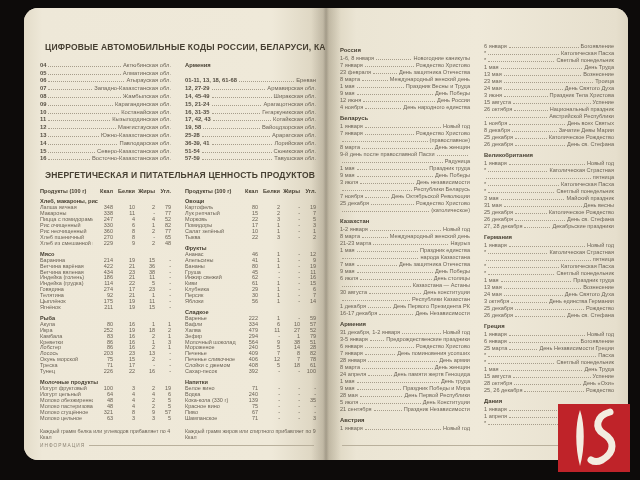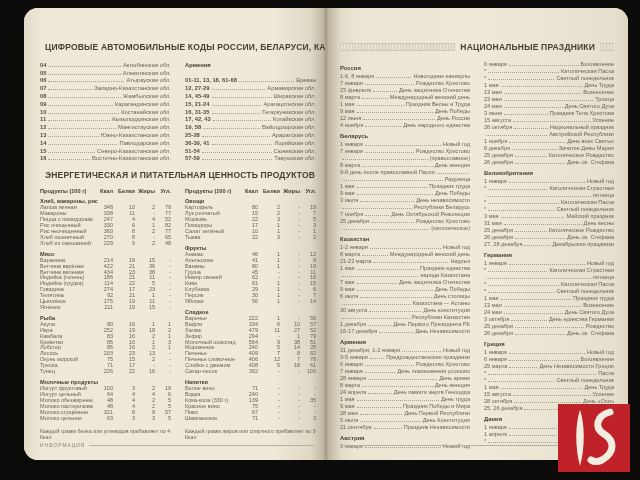--- a/index.html
+++ b/index.html
@@ -670,25 +670,20 @@
         </div>
         <div class="pg-footer">
           <span>информация</span>
           <span class="rule"></span>
         </div>
       </div>
     </div>
 
     <div class="page right">
       <div class="page-inner">
-        <div class="sec-head">
-          <div class="hatch fill"></div>
-          <div class="sec-title">НАЦИОНАЛЬНЫЕ ПРАЗДНИКИ</div>
-          <div class="hatch stub"></div>
-        </div>
         <div class="cols2">
           <div class="col" id="hol-col-0">
               <div class="country">Россия</div>
               <div class="hol-row">
                 <span class="d">1-6, 8 января</span>
                 <div class="ld"></div>
                 <span class="n">Новогодние каникулы</span>
               </div>
               <div class="hol-row">
                 <span class="d">7 января</span>

